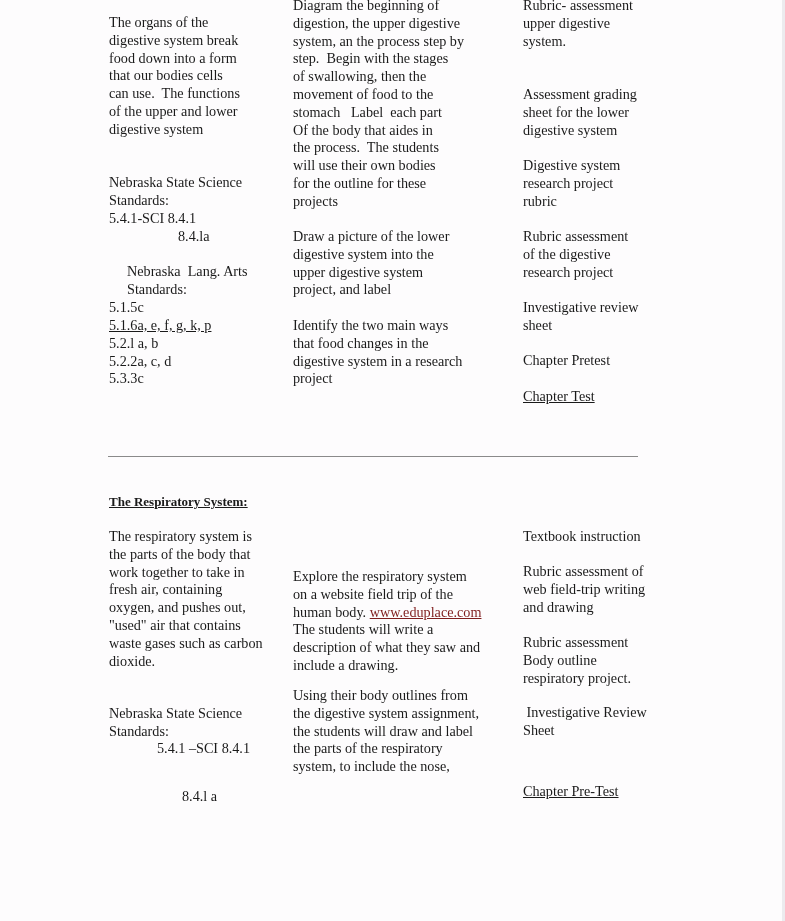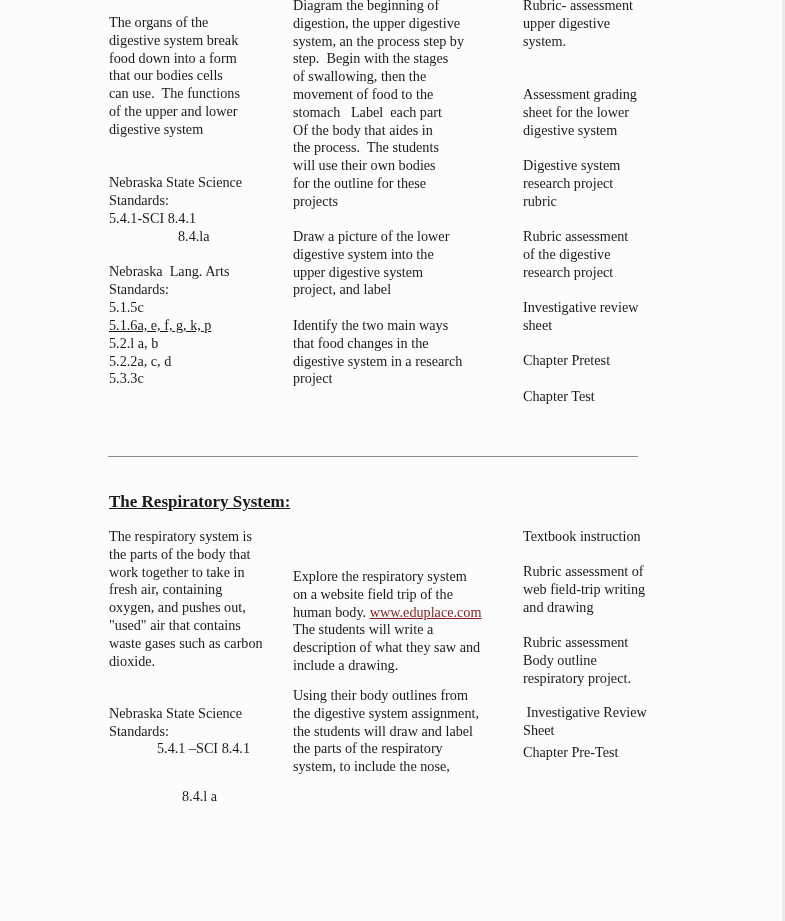--- a/index.html
+++ b/index.html
@@ -40,21 +40,21 @@
       width: 530px;
       height: 1px;
       background: #8a8a8a;
     }
     .section-heading {
       position: absolute;
       left: 109px;
       top: 493px;
       font-weight: bold;
       text-decoration: underline;
-      font-size: 17px;
+      font-size: 13px;
       margin: 0;
     }
     .link {
       text-decoration: underline;
       color: #7f1d1d;
       cursor: pointer;
     }
     .indent-std {
       padding-left: 69px;
     }
@@ -75,21 +75,21 @@
 that our bodies cells
 can use.  The functions
 of the upper and lower
 digestive system</p>
 
   <p class="block col1" style="top:174px;">Nebraska State Science
 Standards:</p>
   <p class="block col1" style="top:210px;">5.4.1-SCI 8.4.1</p>
   <p class="block col1 indent-std" style="top:228px;">8.4.la</p>
 
-  <p class="block col1" style="top:263px;">Nebraska  Lang. Arts
+  <p class="block col1" style="top:263px;margin-left:18px;">Nebraska  Lang. Arts
 Standards:</p>
   <p class="block col1" style="top:299px;">5.1.5c</p>
   <p class="block col1" style="top:317px;text-decoration:underline;">5.1.6a, e, f, g, k, p</p>
   <p class="block col1" style="top:335px;">5.2.l a, b</p>
   <p class="block col1" style="top:353px;">5.2.2a, c, d</p>
   <p class="block col1" style="top:370px;">5.3.3c</p>
 
   <p class="block col2" style="top:-3px;">Diagram the beginning of
 digestion, the upper digestive
 system, an the process step by
@@ -119,21 +119,21 @@
 digestive system</p>
   <p class="block col3" style="top:157px;">Digestive system
 research project
 rubric</p>
   <p class="block col3" style="top:228px;">Rubric assessment
 of the digestive
 research project</p>
   <p class="block col3" style="top:299px;">Investigative review
 sheet</p>
   <p class="block col3" style="top:352px;text-align:center;">Chapter Pretest</p>
-  <p class="block col3" style="top:388px;">Chapter Test</p>
+  <p class="block col3" style="top:388px;text-decoration:underline;">Chapter Test</p>
 </div>
 
 <div class="divider"></div>
 
 <div>
   <h2 class="section-heading">The Respiratory System:</h2>
 
   <p class="block col1" style="top:528px;">The respiratory system is
 the parts of the body that
 work together to take in
@@ -163,14 +163,14 @@
 
   <p class="block col3" style="top:528px;">Textbook instruction</p>
   <p class="block col3" style="top:563px;">Rubric assessment of
 web field-trip writing
 and drawing</p>
   <p class="block col3" style="top:634px;">Rubric assessment
 Body outline
 respiratory project.</p>
   <p class="block col3" style="top:704px;"> Investigative Review
 Sheet</p>
-  <p class="block col3" style="top:744px;">Chapter Pre-Test</p>
+  <p class="block col3" style="top:783px;text-decoration:underline;">Chapter Pre-Test</p>
 </div>
 
 </body></html>

